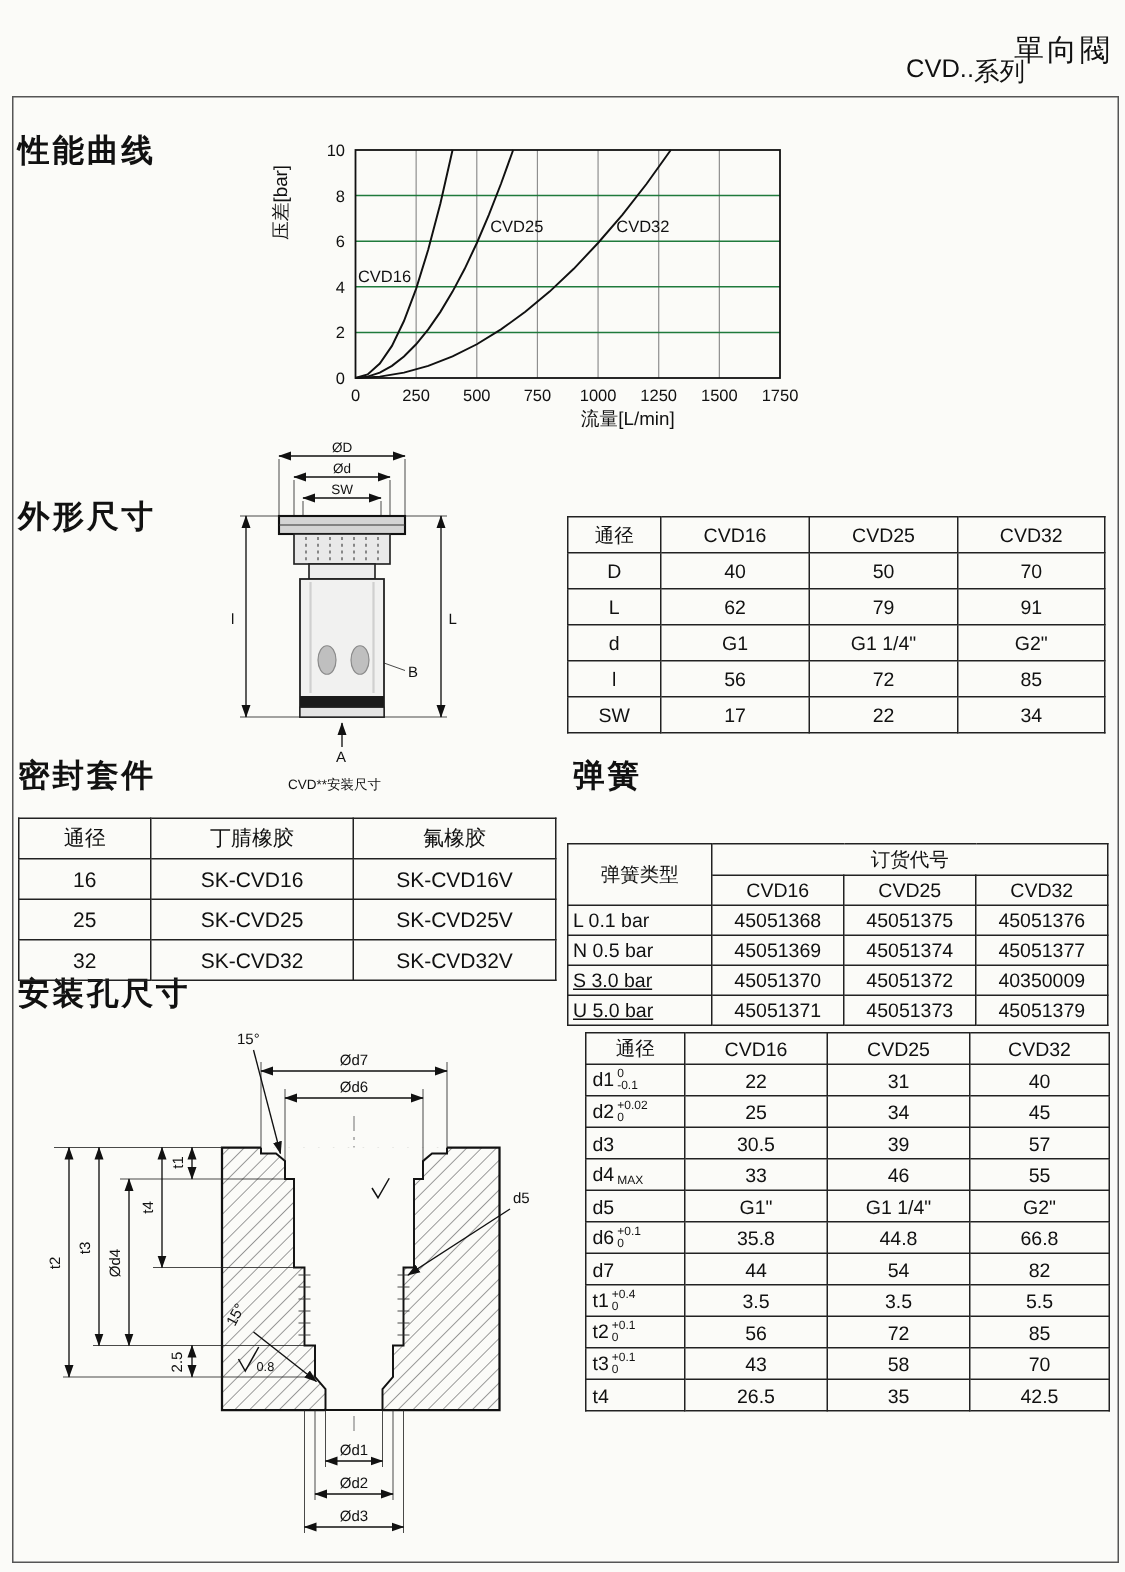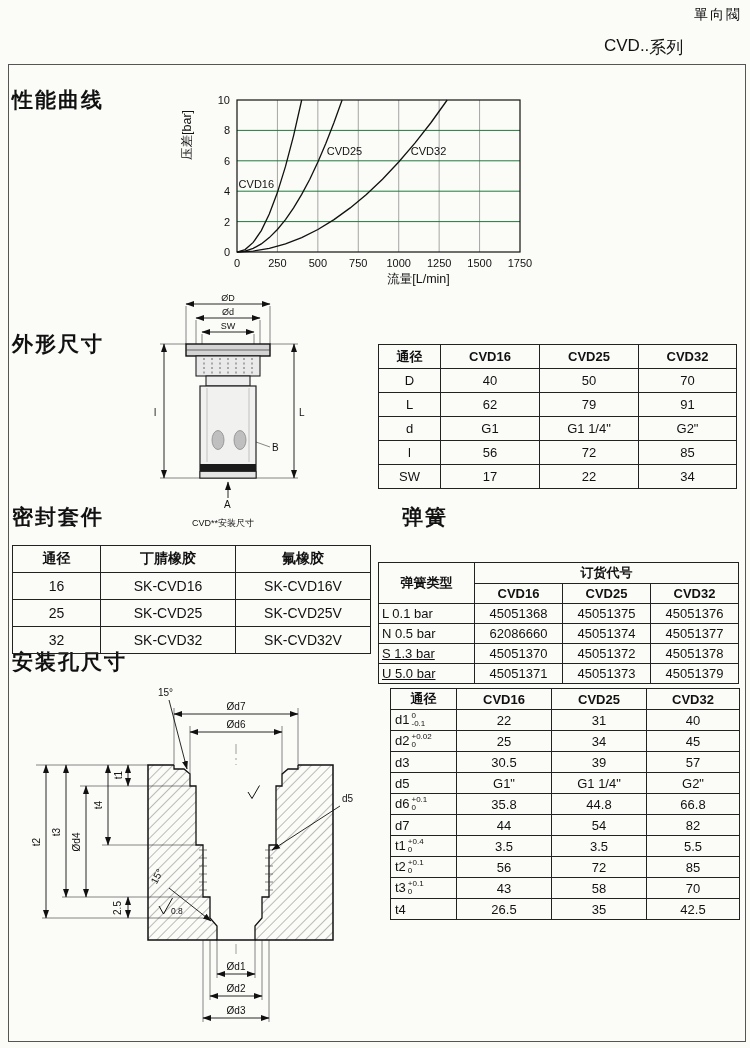--- a/index.html
+++ b/index.html
@@ -1,33 +1,33 @@
 <!DOCTYPE html>
 <html><head>
 <meta charset="utf-8">
 <style>
   html,body{margin:0;padding:0;background:#e9e9e9;}
   .page{position:relative;width:750px;height:1048px;background:#fbfbf8;
         font-family:"Liberation Sans","DejaVu Sans",sans-serif;color:#111;overflow:hidden;}
-  .hdr-title{position:absolute;top:6px;right:8px;font-size:14px;letter-spacing:2px;}
+  .hdr-title{position:absolute;top:20px;right:8px;font-size:20px;letter-spacing:2px;}
   .hdr-series{position:absolute;top:36px;right:10px;width:136px;display:flex;justify-content:flex-start;font-size:17px;}
   .frame{position:absolute;left:8px;top:64px;width:736px;height:976px;border:1px solid #555;}
   .sec{position:absolute;font-size:21px;font-weight:bold;letter-spacing:2px;}
   #sec-perf{left:12px;top:86px;}
   #sec-outline{left:12px;top:330px;font-family:Liberation Mono, monospace;}
   #sec-seal{left:12px;top:503px;}
-  #sec-spring{left:402px;top:503px;}
+  #sec-spring{left:382px;top:503px;}
   #sec-mounting{left:12px;top:648px;}
   svg{position:absolute;overflow:visible;}
   #perf-chart{left:175px;top:80px;}
   #outline-drawing{left:148px;top:292px;}
   #mounting-drawing{left:8px;top:682px;}
   table{position:absolute;border-collapse:collapse;table-layout:fixed;background:transparent;}
   th,td{border:1px solid #222;text-align:center;vertical-align:middle;}
-  th{font-weight:bold;}
+  th{font-weight:normal;}
   #outline-table{left:378px;top:344px;width:358px;}
   #outline-table th,#outline-table td{font-size:13px;padding:2px 3px;height:19px;}
   #seal-table{left:12px;top:545px;width:358px;}
   #seal-table th,#seal-table td{font-size:14px;padding:4px 3px;height:18px;}
   #spring-table{left:378px;top:562px;width:360px;}
   #spring-table th,#spring-table td{font-size:13px;padding:1px 3px;height:17px;}
   #mounting-table{left:390px;top:688px;width:349px;}
   #mounting-table th,#mounting-table td{font-size:13px;padding:1px 4px;height:18px;}
   .ltxt{text-align:left;padding-left:7px;margin-top:44px;}
   .ul{text-decoration:underline;}
@@ -378,29 +378,29 @@
       </thead>
       <tbody>
         <tr>
           <td class="ltxt">L 0.1 bar</td>
           <td>45051368</td>
           <td>45051375</td>
           <td>45051376</td>
         </tr>
         <tr>
           <td class="ltxt">N 0.5 bar</td>
-          <td>62086660</td>
+          <td>45051369</td>
           <td>45051374</td>
           <td>45051377</td>
         </tr>
         <tr>
-          <td class="ltxt ul">S 1.3 bar</td>
+          <td class="ltxt ul">S 3.0 bar</td>
           <td>45051370</td>
           <td>45051372</td>
-          <td>45051378</td>
+          <td>40350009</td>
         </tr>
         <tr>
           <td class="ltxt ul">U 5.0 bar</td>
           <td>45051371</td>
           <td>45051373</td>
           <td>45051379</td>
         </tr>
       </tbody>
   </table>
 
@@ -438,20 +438,29 @@
           <td>34</td>
           <td>45</td>
         </tr>
         <tr>
           <td class="ltxt"><span>d3</span></td>
           <td>30.5</td>
           <td>39</td>
           <td>57</td>
         </tr>
         <tr>
+          <td class="ltxt"><span>d4<span class="tol">
+                <span>&nbsp;</span>
+                <span>MAX</span>
+              </span></span></td>
+          <td>33</td>
+          <td>46</td>
+          <td>55</td>
+        </tr>
+        <tr>
           <td class="ltxt"><span>d5</span></td>
           <td>G1"</td>
           <td>G1 1/4"</td>
           <td>G2"</td>
         </tr>
         <tr>
           <td class="ltxt"><span>d6<span class="tol">
                 <span>+0.1</span>
                 <span>0</span>
               </span></span></td>

